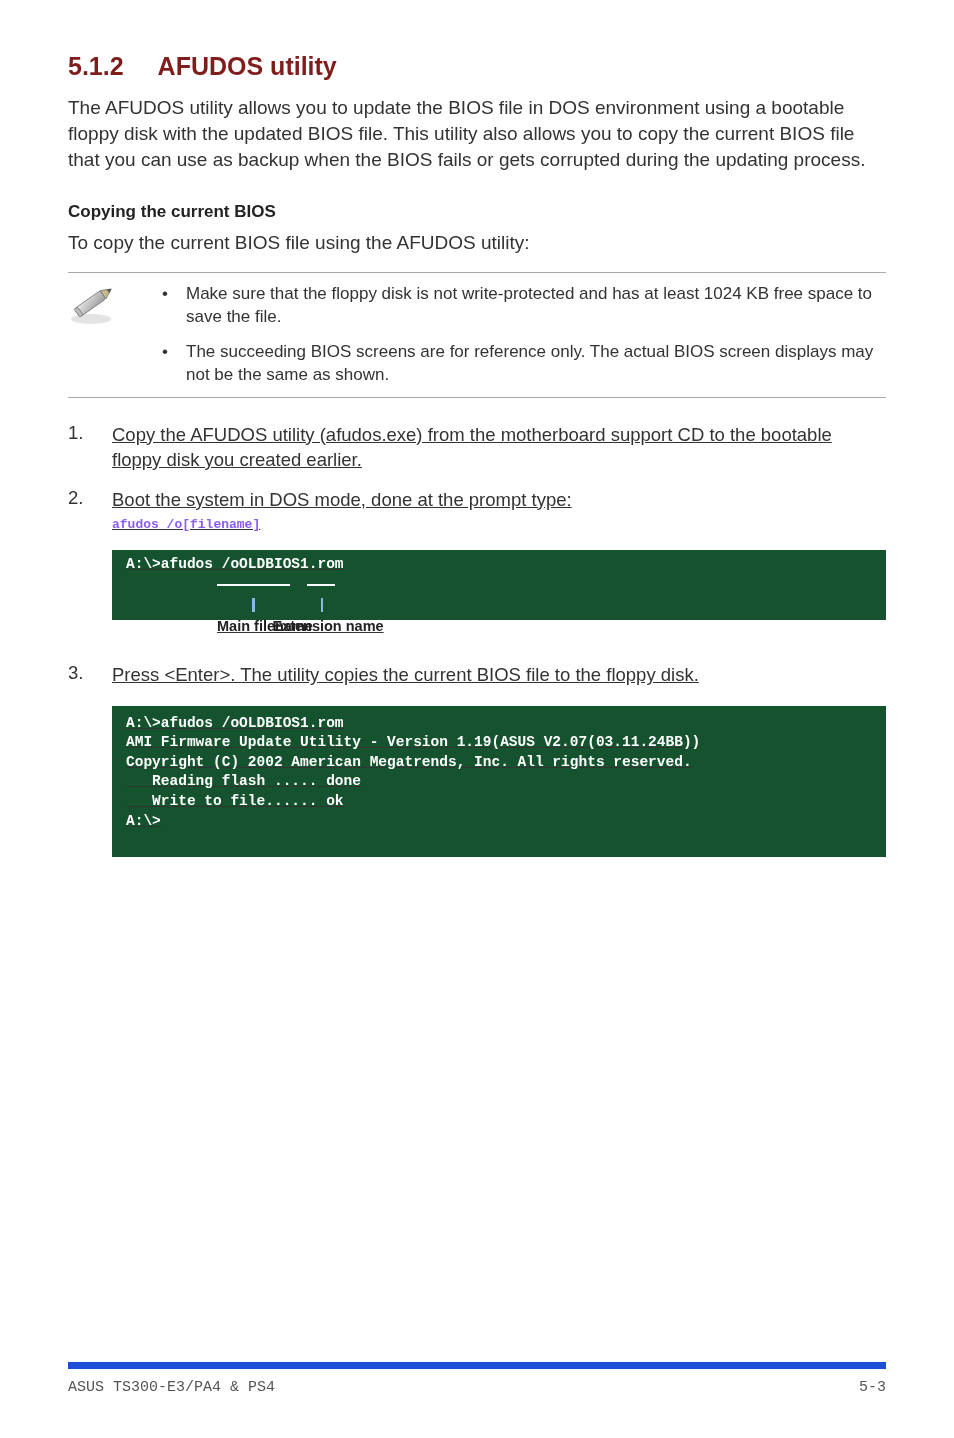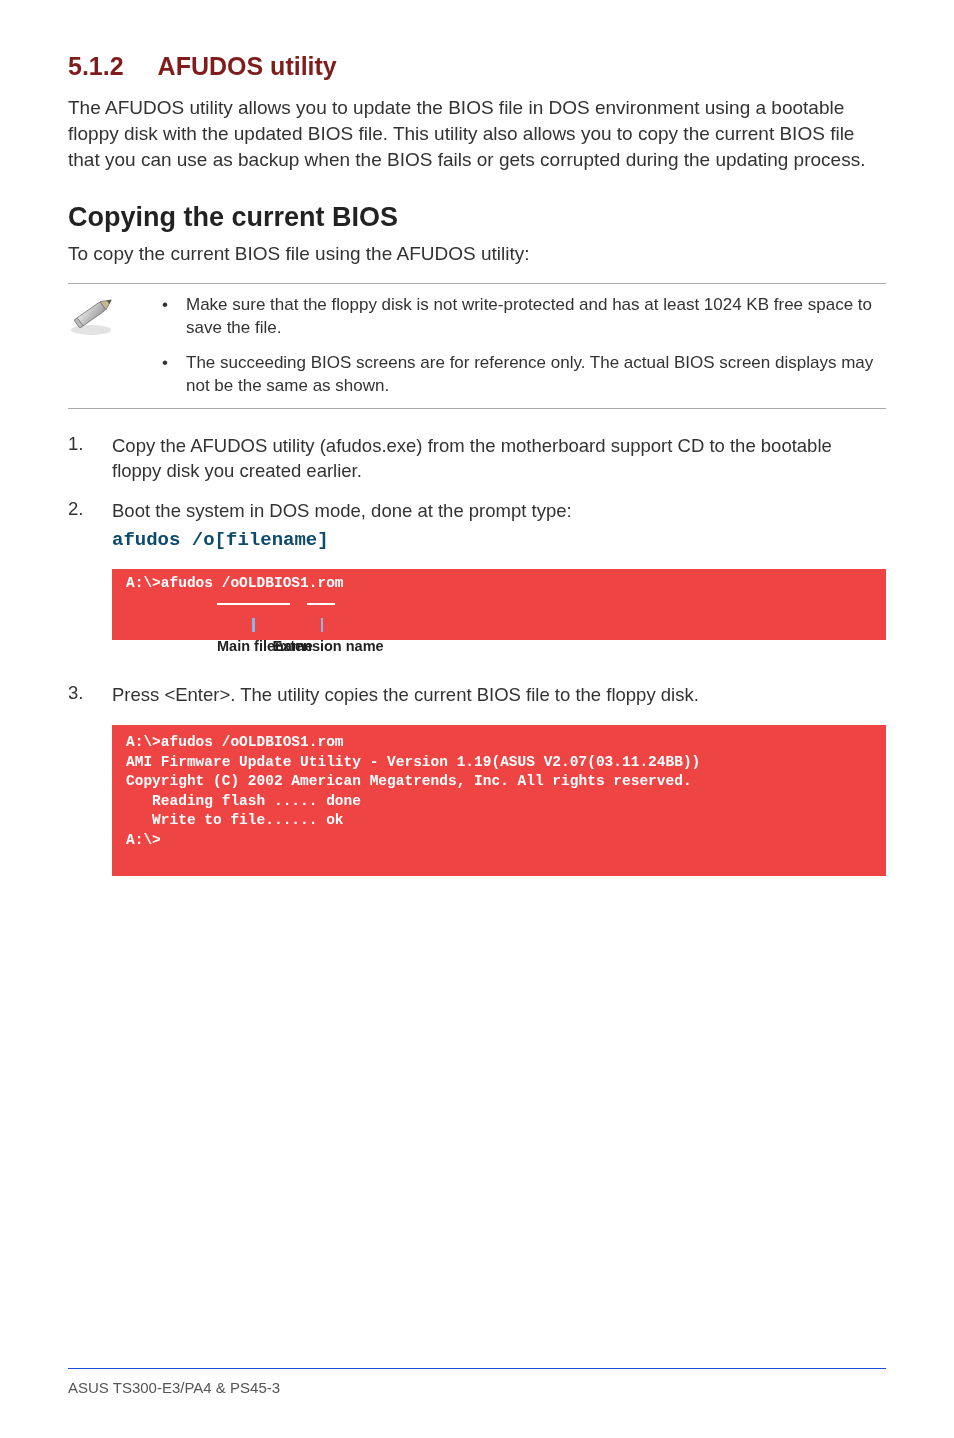--- a/index.html
+++ b/index.html
@@ -19,49 +19,49 @@
       margin-bottom: 14px;
     }
     .section-no { display: inline-block; margin-right: 34px; }
     .body-para {
       font-size: 19px;
       line-height: 1.38;
       color: #333;
       margin-bottom: 20px;
     }
     .sub-heading {
-      font-size: 27px;
+      font-size: 17px;
       font-weight: bold;
       color: #222;
       margin-top: 28px;
       margin-bottom: 8px;
     }
     .note-box {
       margin: 10px 0 24px 0;
       border-top: 1px solid #aaa;
       border-bottom: 1px solid #aaa;
     }
     .note-row { display: flex; align-items: flex-start; }
     .note-icon-cell { width: 82px; flex-shrink: 0; padding-top: 10px; }
     .note-content { flex: 1; padding: 10px 6px; }
     .note-item { display: flex; font-size: 17px; line-height: 1.35; color: #333; }
     .note-item + .note-item { margin-top: 12px; }
     .bullet { width: 30px; flex-shrink: 0; text-align: left; padding-left: 6px; }
     .ol-item { display: flex; margin-bottom: 14px; }
     .ol-num { width: 44px; flex-shrink: 0; font-size: 18.5px; color: #333; }
-    .ol-body { flex: 1; font-size: 18.5px; line-height: 1.38; color: #333; }
+    .ol-body { flex: 1; font-size: 18.5px; line-height: 1.38; color: #333; text-decoration: underline; }
     .code-inline {
       font-family: "Courier New", Courier, monospace;
       font-weight: bold;
-      font-size: 19px;
-      color: #0c4a6e;
+      font-size: 13px;
+      color: #8b5cf6;
       margin: 4px 0 14px 0;
     }
     .terminal {
-      background: #ef4444;
+      background: #14532d;
       color: #fff;
       font-family: "Courier New", Courier, monospace;
       font-size: 14.5px;
       font-weight: bold;
       padding: 8px 14px 8px 14px;
       margin: 6px 0 6px 0;
       line-height: 1.35;
       white-space: pre;
     }
     .terminal.small { padding: 5px 14px 26px; }
@@ -72,25 +72,27 @@
       margin-top: -2px;
       margin-bottom: 12px;
     }
     .anno-block { position: relative; text-align: center; }
     .anno-label { font-size:14.5px; font-weight:bold; color:#222; margin-top:4px; white-space:nowrap; }
     .footer {
       position: absolute;
       bottom: 42px;
       left: 68px;
       right: 68px;
-      border-top: 1px solid #1d4ed8;
+      border-top: 7px solid #1d4ed8;
       padding-top: 10px;
       display: flex;
+      justify-content: space-between;
       font-size: 15px;
       color: #555;
+      font-family: Liberation Mono, monospace;
     }
   </style>
 </head>
 <body>
 
 <h2 class="section-heading">
   <span class="section-no">5.1.2</span><span>AFUDOS utility</span>
 </h2>
 
 <p class="body-para">The AFUDOS utility allows you to update the BIOS file in DOS environment using a bootable floppy disk with the updated BIOS file. This utility also allows you to copy the current BIOS file that you can use as backup when the BIOS fails or gets corrupted during the updating process.</p>

